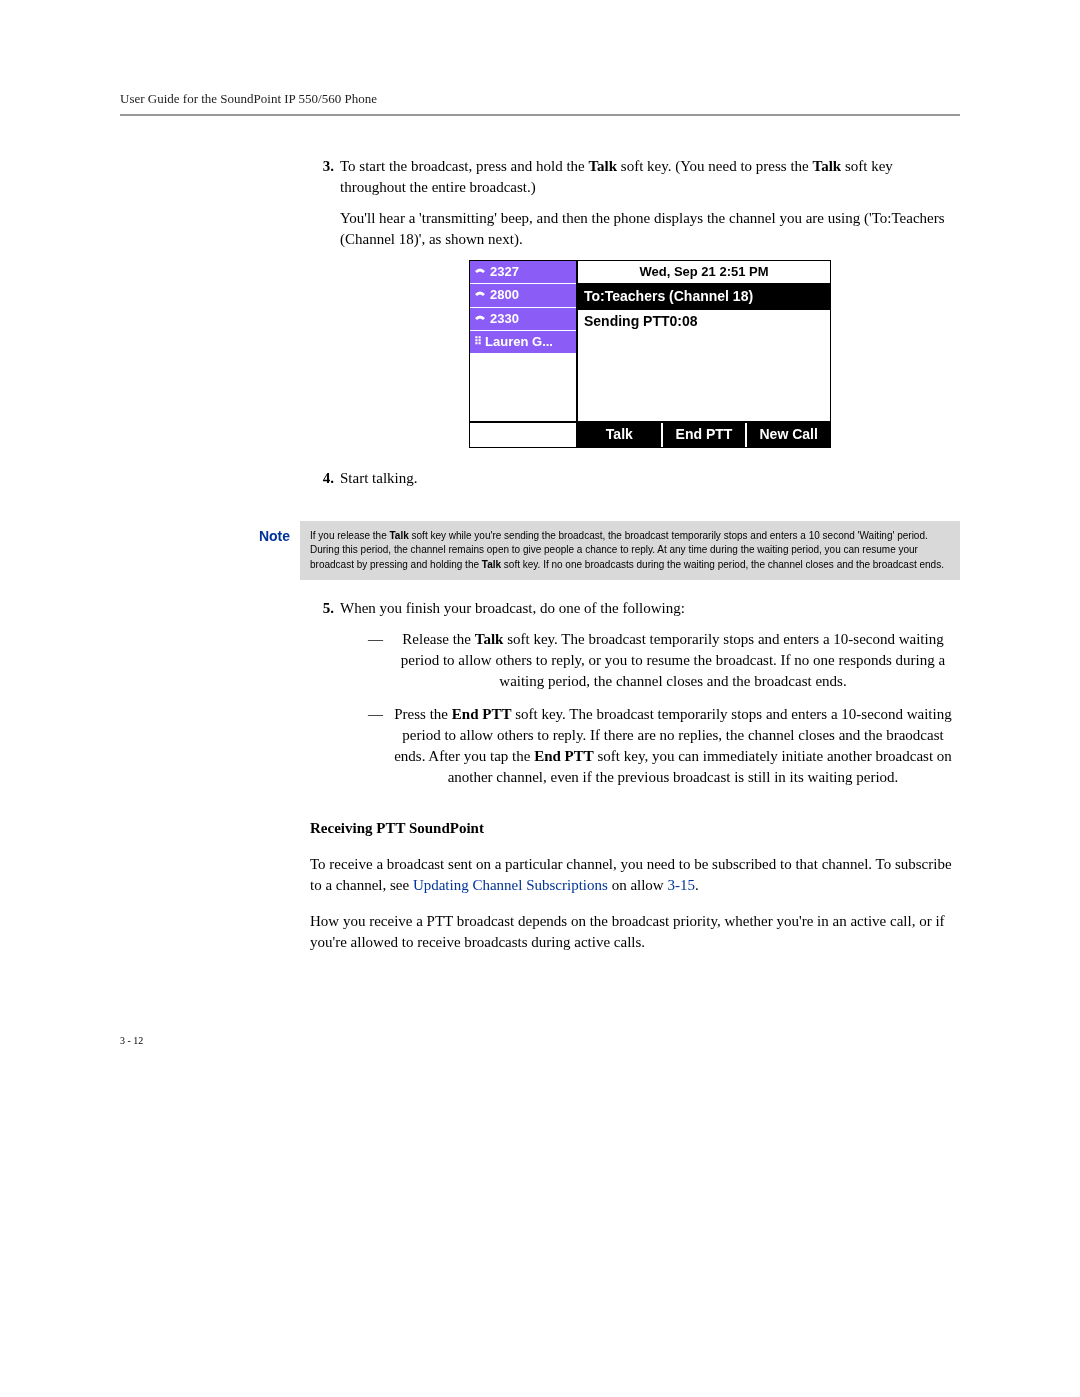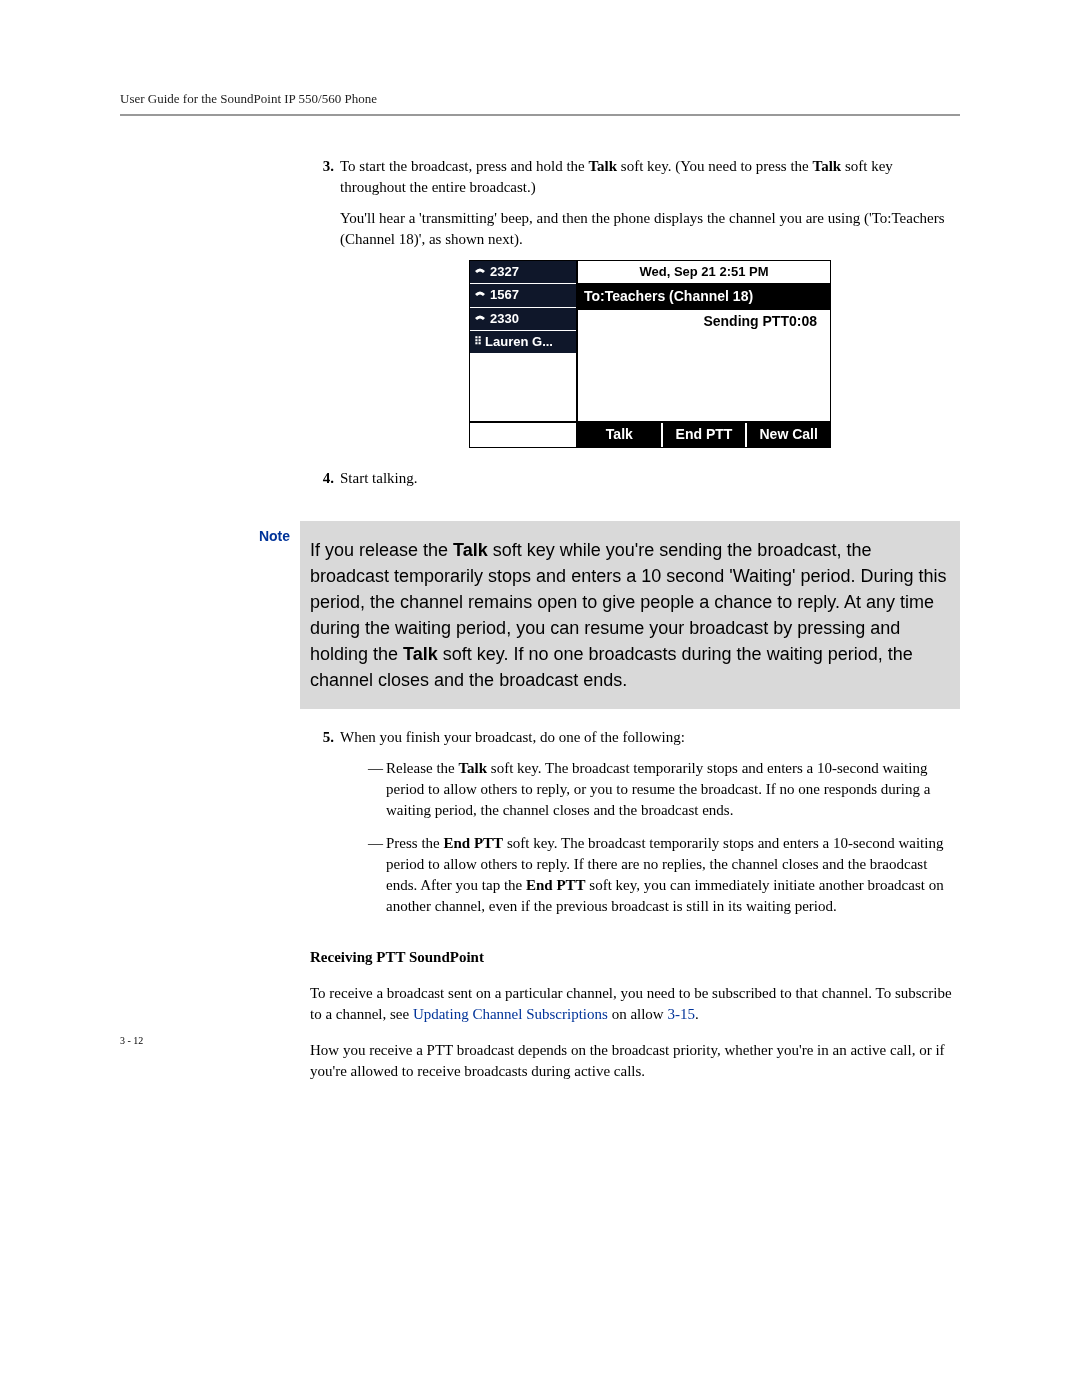--- a/index.html
+++ b/index.html
@@ -57,21 +57,21 @@
     font-family: Arial, Helvetica, sans-serif;
   }
   .phone-row { display: flex; }
   .phone-left {
     width: 106px;
     display: flex;
     flex-direction: column;
     background: #fff;
   }
   .phone-left .blackcell {
-    background: #0f172a;
+    background: #8b5cf6;
     color: #fff;
     font-weight: bold;
     font-size: 13px;
     padding: 2px 4px;
     border-bottom: 1px solid #fff;
     display: flex;
     align-items: center;
     gap: 4px;
   }
   .phone-left .blackcell.last { border-bottom: none; }
@@ -96,23 +96,23 @@
     color: #fff;
     font-weight: bold;
     font-size: 14px;
     padding: 2px 6px;
   }
   .phone-sending {
     background: #fff;
     color: #000;
     font-weight: bold;
     font-size: 14px;
-    padding: 2px 13px;
-    display: flex;
-    justify-content: flex-end;
+    padding: 2px 6px;
+    display: flex;
+    justify-content: flex-start;
     border-top: 1px solid #000;
   }
   .phone-body { flex: 1; min-height: 70px; background:#fff; }
   .phone-softkeys {
     display: flex;
     border-top: 2px solid #000;
   }
   .phone-softkeys .sk {
     flex: 1;
     background: #000;
@@ -143,37 +143,37 @@
     font-weight: bold;
     font-family: Arial, Helvetica, sans-serif;
     font-size: 14px;
     flex-shrink: 0;
     padding-top: 6px;
   }
   .note-box {
     flex: 1;
     background: #d9d9d9;
     font-family: Arial, Helvetica, sans-serif;
-    font-size: 18px;
+    font-size: 10px;
     line-height: 1.45;
-    padding: 16px 10px;
+    padding: 8px 10px;
   }
 
   .dash-list {
     margin-left: 28px;
   }
   .dash-item {
     display: flex;
     margin-bottom: 12px;
   }
   .dash-item .dash {
     width: 18px;
     flex-shrink: 0;
   }
-  .dash-item .db { flex: 1; }
+  .dash-item .db { flex: 1; text-align: center; }
 
   .subhead {
     font-weight: bold;
     margin: 18px 0 6px 0;
   }
   .link { color: #003399; }
   .page-num {
     position: absolute;
     bottom: 60px;
     left: 120px;
@@ -207,21 +207,21 @@
                     </svg>
                   </span>
                 <span>2327</span>
               </div>
               <div class="blackcell">
                 <span class="tel-icon">
                     <svg viewBox="0 0 12 10">
                       <path d="M1 4 Q6 -1 11 4 L9 6 Q6 3 3 6 Z" fill="#fff"></path>
                     </svg>
                   </span>
-                <span>1567</span>
+                <span>2800</span>
               </div>
               <div class="blackcell">
                 <span class="tel-icon">
                     <svg viewBox="0 0 12 10">
                       <path d="M1 4 Q6 -1 11 4 L9 6 Q6 3 3 6 Z" fill="#fff"></path>
                     </svg>
                   </span>
                 <span>2330</span>
               </div>
               <div class="blackcell last">

